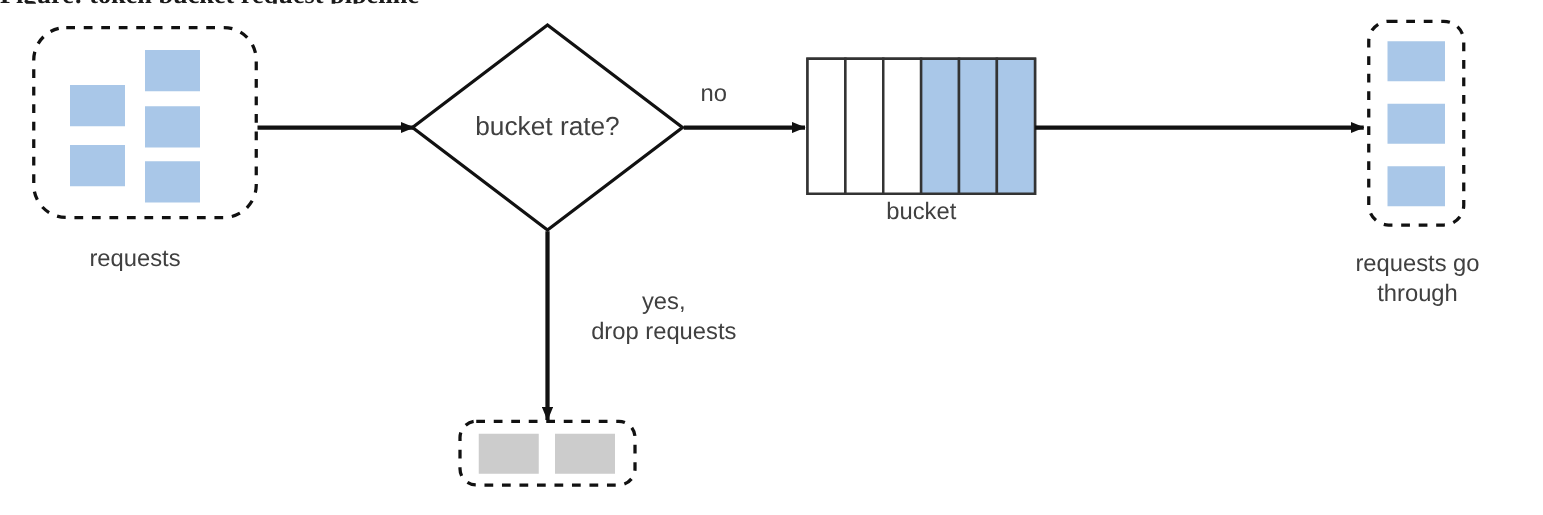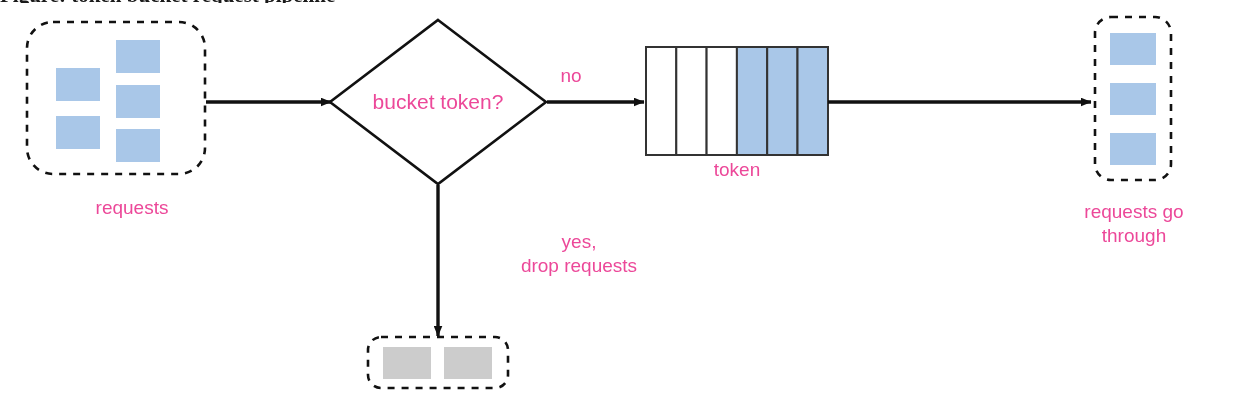--- a/index.html
+++ b/index.html
@@ -20,21 +20,21 @@
   svg.layer {
     position: absolute;
     left: 0;
     top: 0;
     width: 1234px;
     height: 412px;
   }
   .lbl {
     position: absolute;
     font-family: "Liberation Sans", sans-serif;
-    color: #ec4899;
+    color: #404040;
     font-size: 19px;
     line-height: 24px;
     white-space: pre;
     text-align: center;
   }
   .lbl.multi { white-space: pre-line; }
   .cut-top {
     position: absolute;
     top: -17px;
     left: 0;
@@ -98,28 +98,28 @@
     </g>
 
     <g>
       <rect x="1095" y="17" width="76" height="163" rx="16" ry="16" fill="#ffffff" stroke="#111111" stroke-width="2.6" stroke-dasharray="7,7"></rect>
       <rect x="1110" y="33" width="46" height="32" fill="#a9c7e8"></rect>
       <rect x="1110" y="83" width="46" height="32" fill="#a9c7e8"></rect>
       <rect x="1110" y="133" width="46" height="32" fill="#a9c7e8"></rect>
     </g>
   </svg>
 
-  <div class="lbl" style="left:32px; top:196px; width:200px;">requests</div>
+  <div class="lbl" style="left:8px; top:196px; width:200px;">requests</div>
 
-  <div class="lbl" style="left:338px; top:90px; width:200px; font-size:21px;">bucket token?</div>
+  <div class="lbl" style="left:338px; top:90px; width:200px; font-size:21px;">bucket rate?</div>
 
   <div class="lbl" style="left:536px; top:64px; width:70px;">no</div>
 
-  <div class="lbl multi" style="left:438px; top:230px; width:186px;padding-left:48px;">yes,
+  <div class="lbl multi" style="left:438px; top:230px; width:186px;">yes,
 drop requests</div>
 
-  <div class="lbl" style="left:647px; top:158px; width:180px;">token</div>
+  <div class="lbl" style="left:647px; top:158px; width:180px;">bucket</div>
 
 
   <div class="lbl multi" style="left:1058px; top:200px; width:152px;text-align:center;">requests go
 through</div>
 
 </div>
 
 </body></html>

